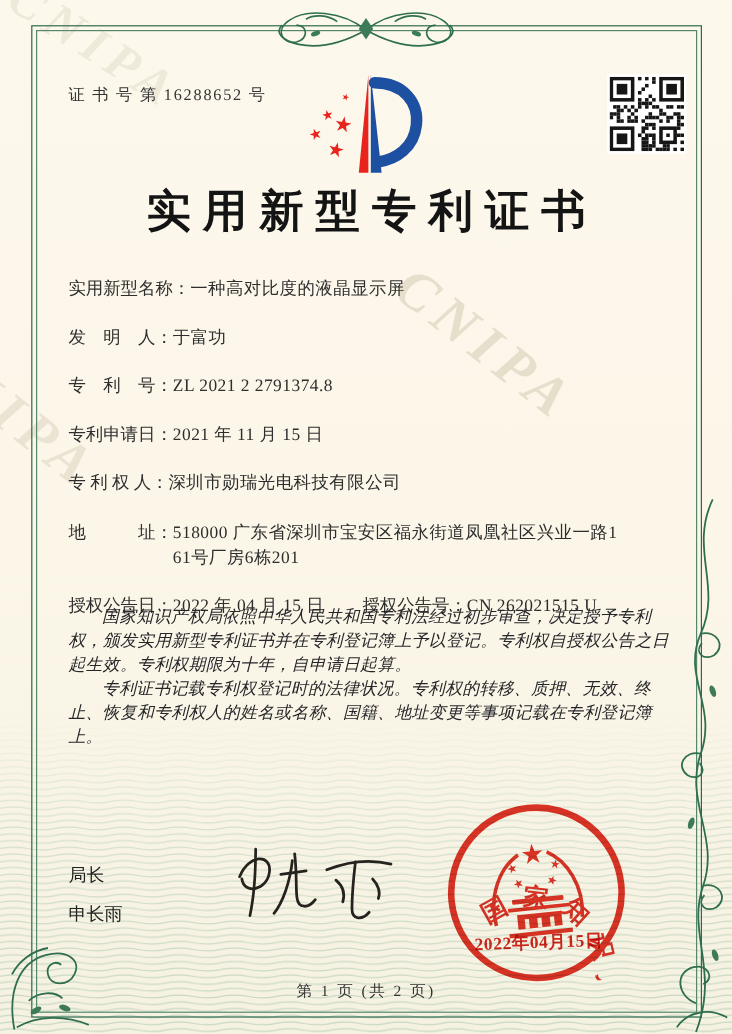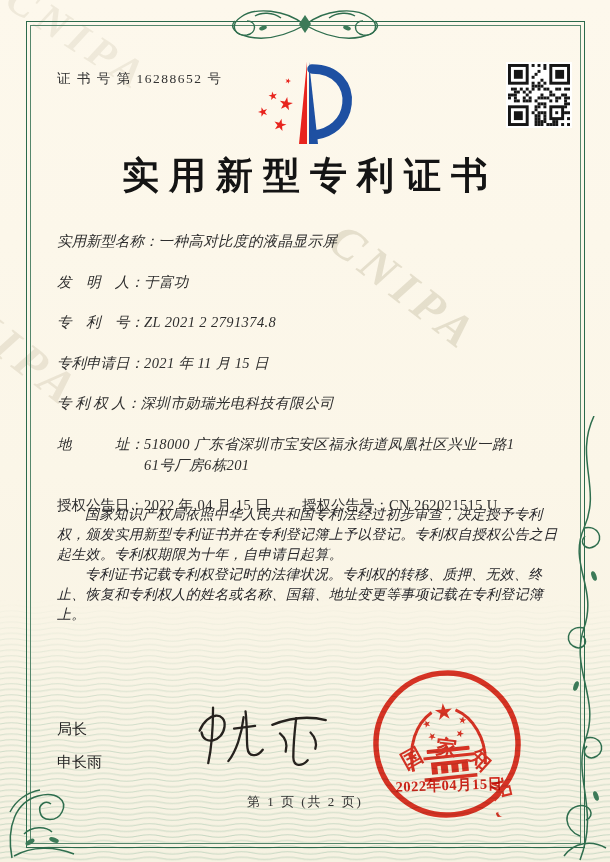--- a/index.html
+++ b/index.html
@@ -29,21 +29,21 @@
   
   .cert-no{position:absolute; left:57px; top:70px; font-size:13.5px; letter-spacing:1.5px; color:#333;}
   .logo{position:absolute; left:233px; top:56px; width:126px; height:94px;}
   .qr{position:absolute; left:506px; top:62px; width:66px; height:66px; background:#fff; padding:2px; box-sizing:border-box;}
   .title{
     position:absolute; left:0; right:0; top:151px; text-align:center;
     font-size:37px; font-weight:bold; letter-spacing:10px; text-indent:10px; color:#141414;
   }
   
   .fields{position:absolute; left:57px; top:231px; right:48px; font-size:14.5px; line-height:21px; color:#2e2e2e;}
-  .frow{display:flex; margin-bottom:19.5px;font-style:italic;}
+  .frow{display:flex; margin-bottom:19.5px;}
   .flabel{white-space:pre; flex:none;}
   .fvalue{letter-spacing:.4px;}
   .addr2{display:block;}
   .grant{display:flex; margin-top:7px;text-align:right;}
   .grant .pair2{margin-left:32px; display:flex;}
   
   .body-text{
     position:absolute; left:57px; right:51px; top:505px;
     font-size:14px; line-height:20px; letter-spacing:.3px;
     font-style:italic; color:#26262a;
@@ -54,21 +54,21 @@
   .signoff div{margin-bottom:14px;}
   .signature{position:absolute; left:178px; top:700px; width:158px; height:86px;}
   
   .seal{position:absolute; left:369px; top:666px; width:156px; height:156px; opacity:.95; mix-blend-mode:multiply; transform:rotate(-6deg);}
   .seal-date{
     position:absolute; left:384px; top:776px; width:130px; text-align:center;
     color:#d6281e; font-weight:bold; font-size:14.5px; letter-spacing:.5px;
     transform:rotate(-2deg); mix-blend-mode:multiply;
   }
   
-  .footer{position:absolute; left:0; right:0; top:793px; text-align:center; font-size:13px; letter-spacing:2px; color:#333;}
+  .footer{position:absolute; left:0; right:0; top:817px; text-align:center; font-size:13px; letter-spacing:2px; color:#333;}
 </style>
 </head>
 <body>
 
 <div class="page">
 
   <svg class="waves" width="610" height="264" viewBox="0 0 610 264">
     <defs>
       <pattern id="wv" width="46" height="5.6" patternUnits="userSpaceOnUse">
         <path d="M0 2.8 Q 11.5 0.6, 23 2.8 T 46 2.8" fill="none" stroke="#b7cfb8" stroke-width="1"></path>

